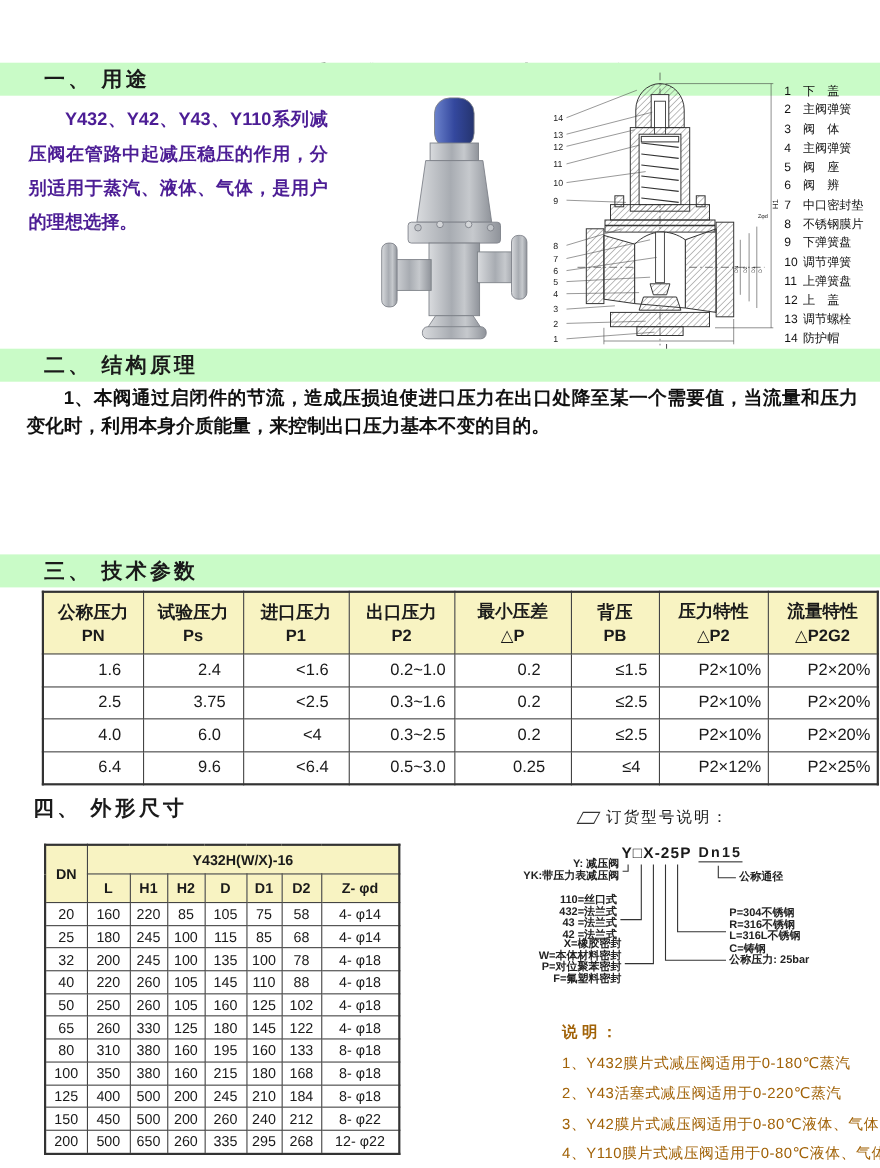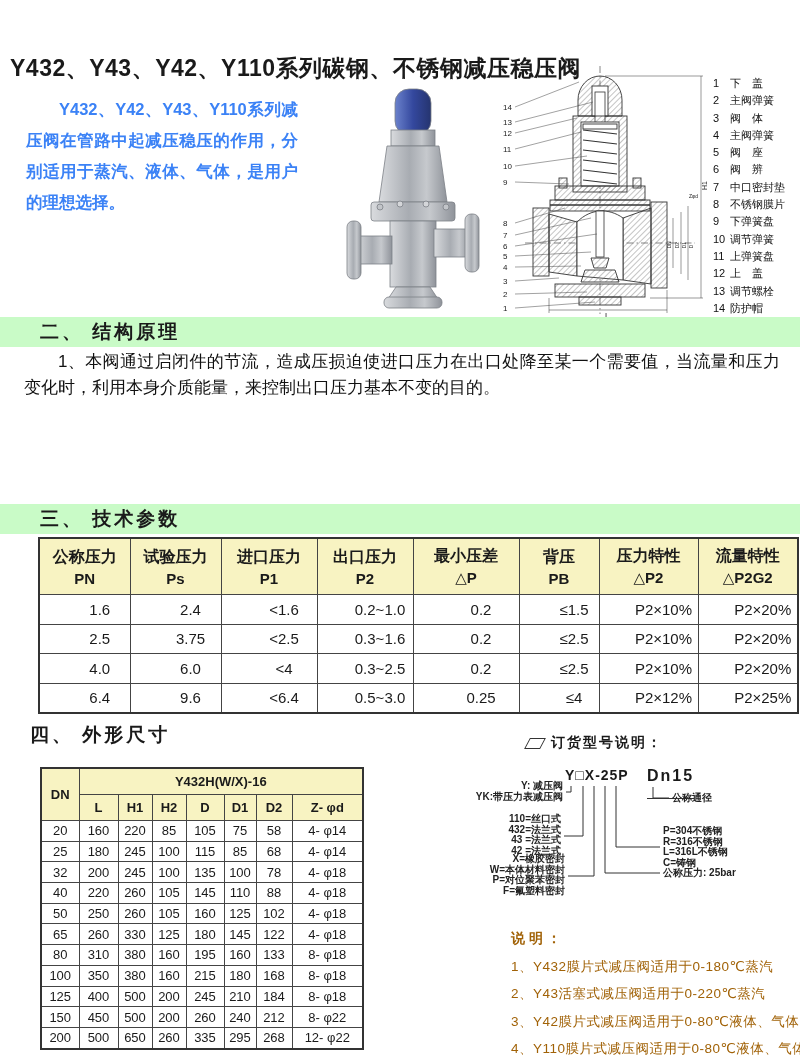--- a/index.html
+++ b/index.html
@@ -3,56 +3,59 @@
 <meta charset="utf-8">
 <style>
   html,body{margin:0;padding:0;background:#fff;}
   .page{position:relative;width:800px;height:1062px;background:#fff;overflow:hidden;
         font-family:"Liberation Sans","DejaVu Sans",sans-serif;color:#1a1a1a;}
   .title{position:absolute;left:10px;top:5px;font-size:23px;font-weight:bold;letter-spacing:.5px;white-space:nowrap;margin-top:48px;}
   .band{position:absolute;left:0;width:800px;height:30px;background:#c9fbc7;display:flex;align-items:center;}
   .band .txt{margin-left:40px;font-size:19px;font-weight:bold;letter-spacing:3px;}
   #band1{top:57px}#band2{top:317px}#band3{top:504px}
   .s1-para{position:absolute;left:26px;top:94px;width:272px;font-size:16.5px;font-weight:bold;
-           line-height:31px;text-indent:2em;text-align:justify;color:#3b82f6;}
+           line-height:31px;text-indent:2em;text-align:justify;color:#4c1d95;}
   .parts{position:absolute;left:713px;top:75px;font-size:11px;line-height:17.3px;color:#111;}
   .part-row{display:flex;white-space:nowrap;}
   .part-num{width:17px;flex:none;}
   .s2-text{position:absolute;left:24px;top:349px;width:756px;font-size:17px;line-height:26px;color:#111;}
-  .s2-text p{margin:0;text-indent:2em;text-align:justify;}
+  .s2-text p{margin:0;text-indent:2em;text-align:justify;font-weight:bold;}
   table{border-collapse:collapse;table-layout:fixed;}
   .tech-table{position:absolute;left:38px;top:537px;width:759px;border:2px solid #333;}
   .tech-table th{background:#f8f3c2;border:1px solid #444;font-size:16px;font-weight:bold;padding:2px 0;height:51px;}
   .tech-table th .l2{font-size:15px;margin-top:2px;}
   .tech-table td{border:1px solid #444;height:26.5px;font-size:15px;text-align:center;background:#fff;padding-left:31px;}
   .s4-title{position:absolute;left:30px;top:722px;font-size:19px;font-weight:bold;letter-spacing:3px;}
   .dim-table{position:absolute;left:40px;top:767px;width:322px;border:2px solid #333;font-size:13px;}
   .dim-table th{background:#f8f3c2;border:1px solid #444;font-weight:bold;font-size:13px;height:25px;padding:0;}
   .dim-table td{border:1px solid #444;height:19.7px;text-align:center;padding:0;background:#fff;font-size:13px;}
   .ordering{position:absolute;left:395px;top:730px;width:405px;height:205px;}
-  .ord-head{position:absolute;left:132px;top:4px;font-size:14px;font-weight:bold;letter-spacing:2px;display:flex;align-items:center;}
+  .ord-head{position:absolute;left:132px;top:4px;font-size:14px;font-weight:normal;letter-spacing:2px;display:flex;align-items:center;}
   .ord-ico{display:inline-block;width:14px;height:9px;border:1.5px solid #333;transform:skewX(-28deg);margin-right:8px;}
   .ord-code{position:absolute;left:170px;top:37px;font-size:14px;font-weight:bold;letter-spacing:1px;white-space:nowrap;}
-  .ord-dn{position:absolute;left:252px;top:37px;font-size:16px;font-weight:bold;letter-spacing:2px;border-bottom:1.5px solid #333;padding-bottom:13px;}
+  .ord-dn{position:absolute;left:240px;top:37px;font-size:13px;font-weight:bold;letter-spacing:2px;border-bottom:1.5px solid #333;padding-bottom:1px;}
   .ord-lines{position:absolute;left:0;top:0;}
   .ord-group{position:absolute;font-size:10px;font-weight:bold;line-height:10.5px;color:#222;white-space:nowrap;}
   .ord-group.right-align{text-align:right;}
   .notes{position:absolute;left:511px;top:930px;font-size:13.5px;color:#a16207;}
   .notes-head{font-size:14px;font-weight:bold;letter-spacing:4px;}
   .note-item{margin-top:9.5px;white-space:nowrap;letter-spacing:.5px;}
   .photo-svg{position:absolute;left:342px;top:86px;}
   .diagram-svg{position:absolute;left:495px;top:58px;}
 </style>
 </head>
 <body>
 
 <div class="page">
 
   <div class="title">Y432、Y43、Y42、Y110系列碳钢、不锈钢减压稳压阀</div>
 
+  <div class="band" id="band1">
+    <span class="txt">一、 用途</span>
+  </div>
 
   <div class="s1-para">Y432、Y42、Y43、Y110系列减压阀在管路中起减压稳压的作用，分别适用于蒸汽、液体、气体，是用户的理想选择。</div>
 
   <svg class="photo-svg" width="145" height="225" viewBox="0 0 145 225">
     <defs>
       <linearGradient id="met" x1="0" y1="0" x2="1" y2="0">
         <stop offset="0" stop-color="#d9dbde"></stop>
           <stop offset="0.45" stop-color="#a8acb2"></stop>
         <stop offset="0.7" stop-color="#c6c9cd"></stop>
           <stop offset="1" stop-color="#8f939a"></stop>

